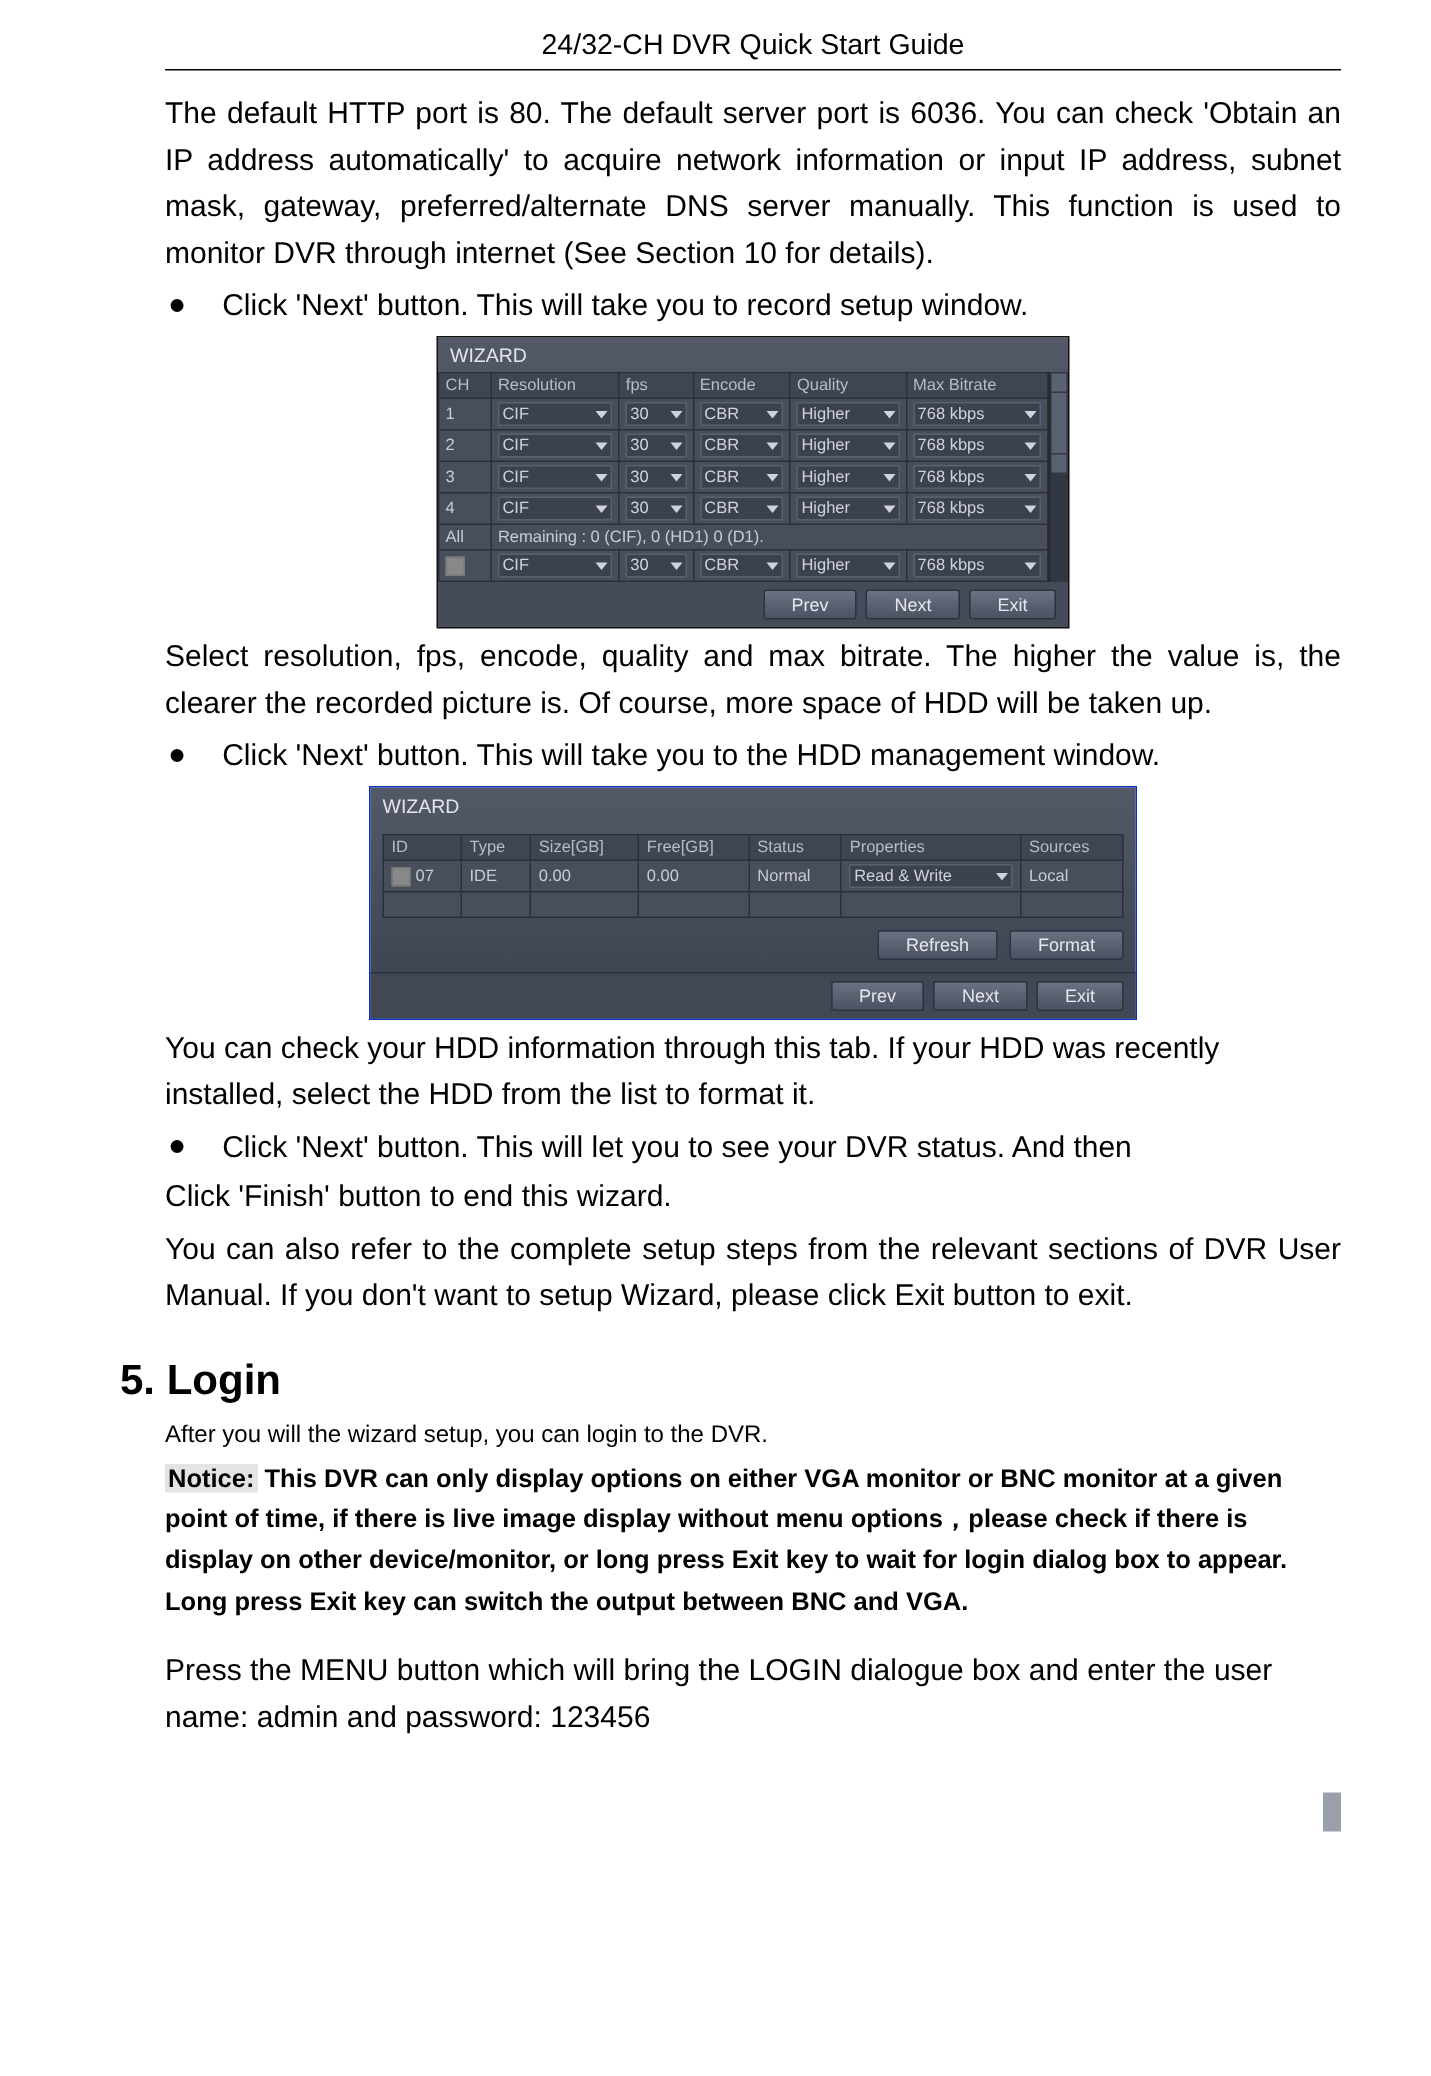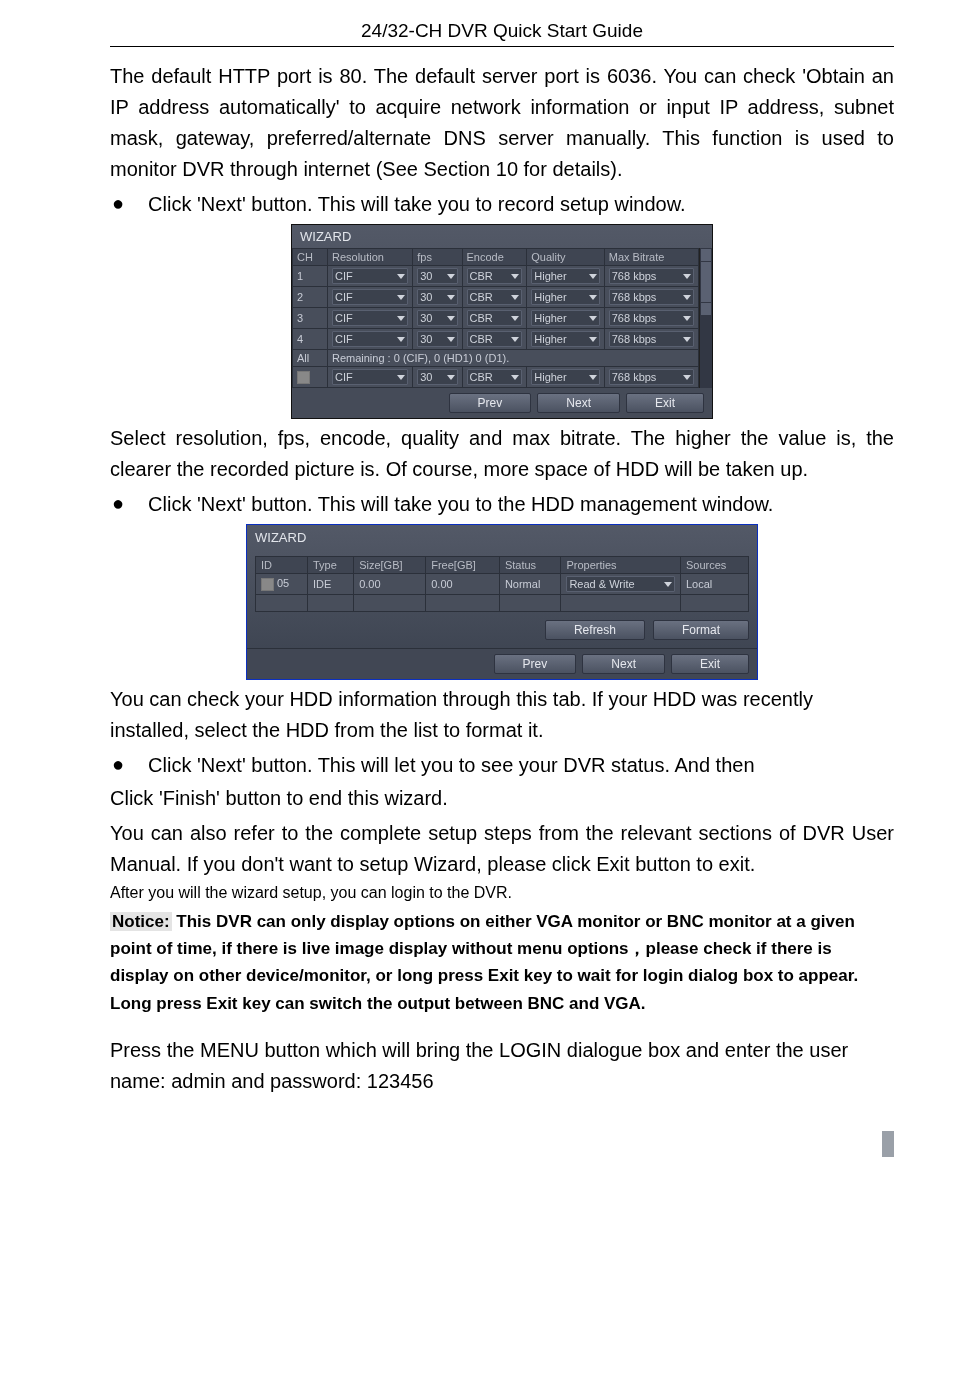--- a/index.html
+++ b/index.html
@@ -86,21 +86,21 @@
   }
   .wizard .footer {
     display:flex; justify-content:flex-end; gap:6px;
     padding:5px 8px;
     background:#454b58;
   }
   .btn {
     background:linear-gradient(#6a7181,#4b5261);
     border:1px solid #2e3340;
     color:#e6e8ee;
-    padding:2px 28px;
+    padding:2px 18px;
     font-size:12px;
     border-radius:2px;
   }
   .chk {
     display:inline-block;width:11px;height:11px;border:1px solid #777;background:#888;margin-right:3px;vertical-align:middle;
   }
   .scroll {
     width:12px;background:#323744;border-left:1px solid #222;
   }
   .scroll .arrow, .scroll .thumb { display:block; height:12px; background:#5a6172; margin:1px;}
@@ -377,21 +377,21 @@
             <tr>
           <th>ID</th>
           <th>Type</th>
           <th>Size[GB]</th>
           <th>Free[GB]</th>
           <th>Status</th>
           <th>Properties</th>
           <th>Sources</th>
         </tr>
         <tr>
-          <td><span class="chk"></span><span>05</span></td>
+          <td><span class="chk"></span><span>07</span></td>
           <td>IDE</td>
           <td>0.00</td>
           <td>0.00</td>
           <td>Normal</td>
           <td>
                 <div class="sel">
                   <span>Read &amp; Write</span>
                   <span class="tri"></span>
                 </div>
               </td>
@@ -423,20 +423,21 @@
   <p class="para" style="text-align:left;">You can check your HDD information through this tab. If your HDD was recently installed, select the HDD from the list to format it.</p>
 
   <div class="bullet">
     <span class="dot">●</span>
     <span class="txt">Click 'Next' button. This will let you to see your DVR status. And then</span>
   </div>
   <p class="para" style="text-align:left; margin-top:-2px;">Click 'Finish' button to end this wizard.</p>
 
   <p class="para">You can also refer to the complete setup steps from the relevant sections of DVR User Manual. If you don't want to setup Wizard, please click Exit button to exit.</p>
 
+  <h2 class="section">5. Login</h2>
 
   <p class="small">After you will the wizard setup, you can login to the DVR.</p>
 
   <p class="notice">
     <span class="lbl">Notice:</span><span> This DVR can only display options on either VGA monitor or BNC monitor at a given point of time, if there is live image display without menu options，please check if there is display on other device/monitor, or long press Exit key to wait for login dialog box to appear. Long press Exit key can switch the output between BNC and VGA.</span>
   </p>
 
   <p class="para" style="text-align:left;">Press the MENU button which will bring the LOGIN dialogue box and enter the user name: admin and password: 123456</p>
 
   <div class="foot-stripe">

